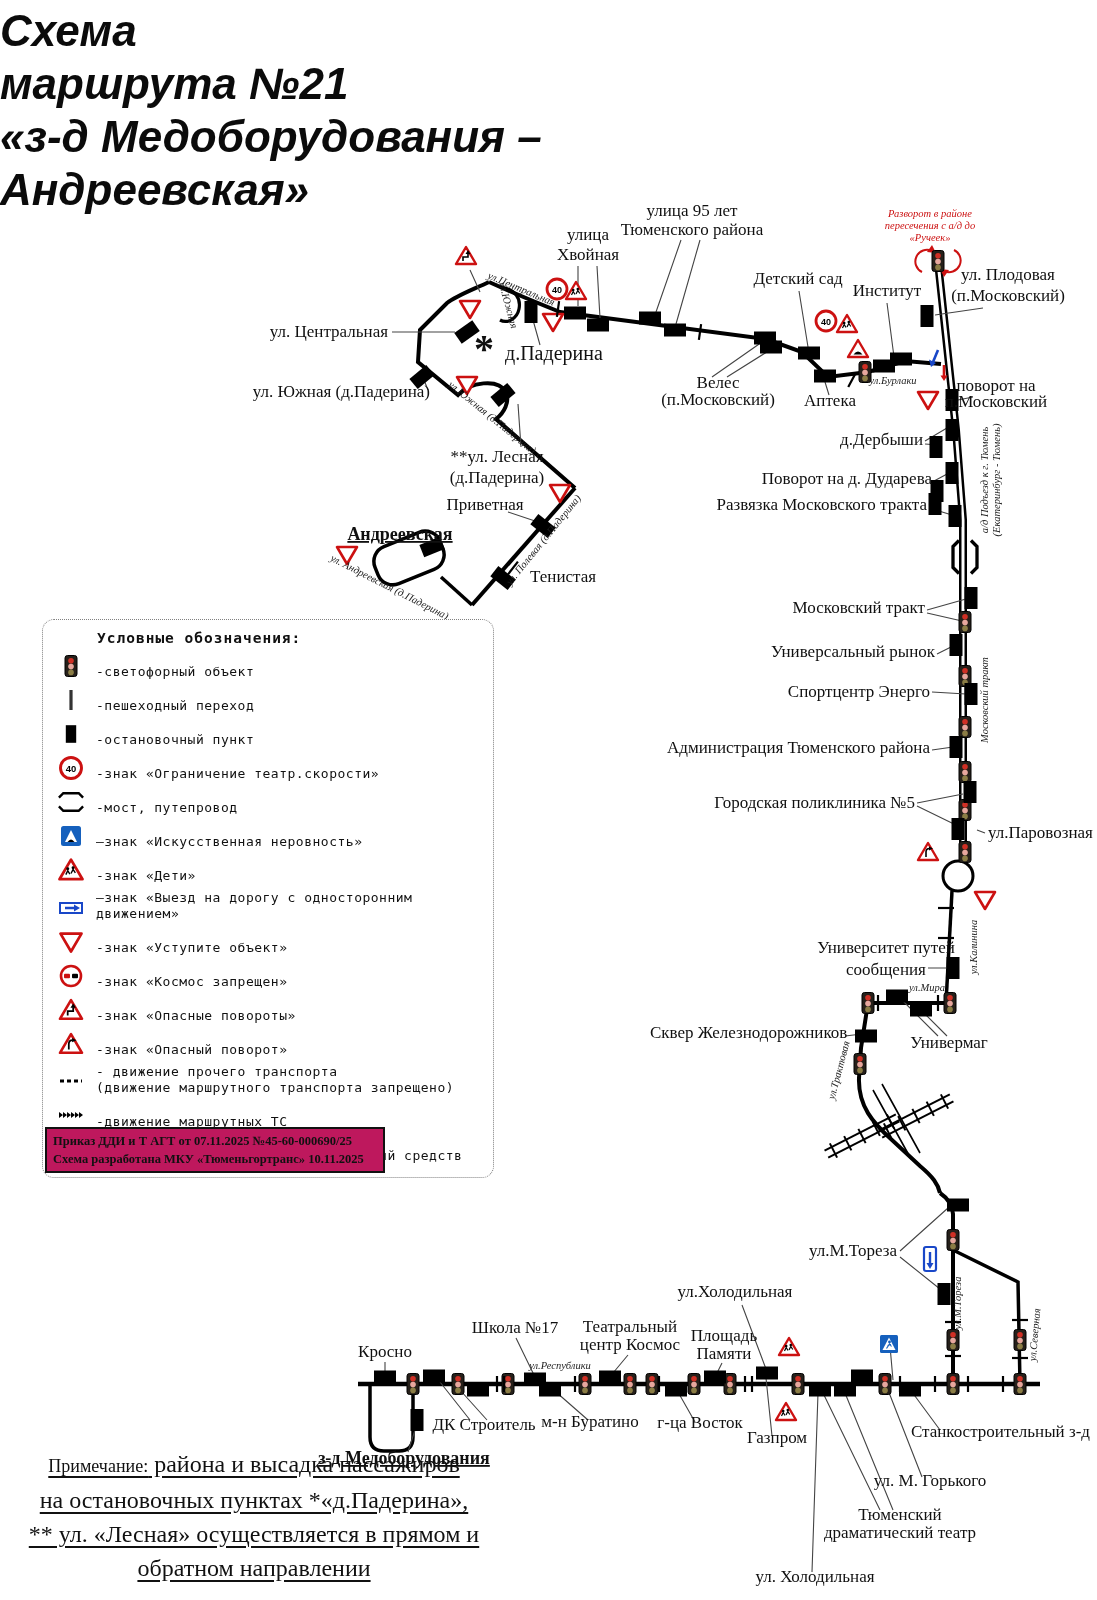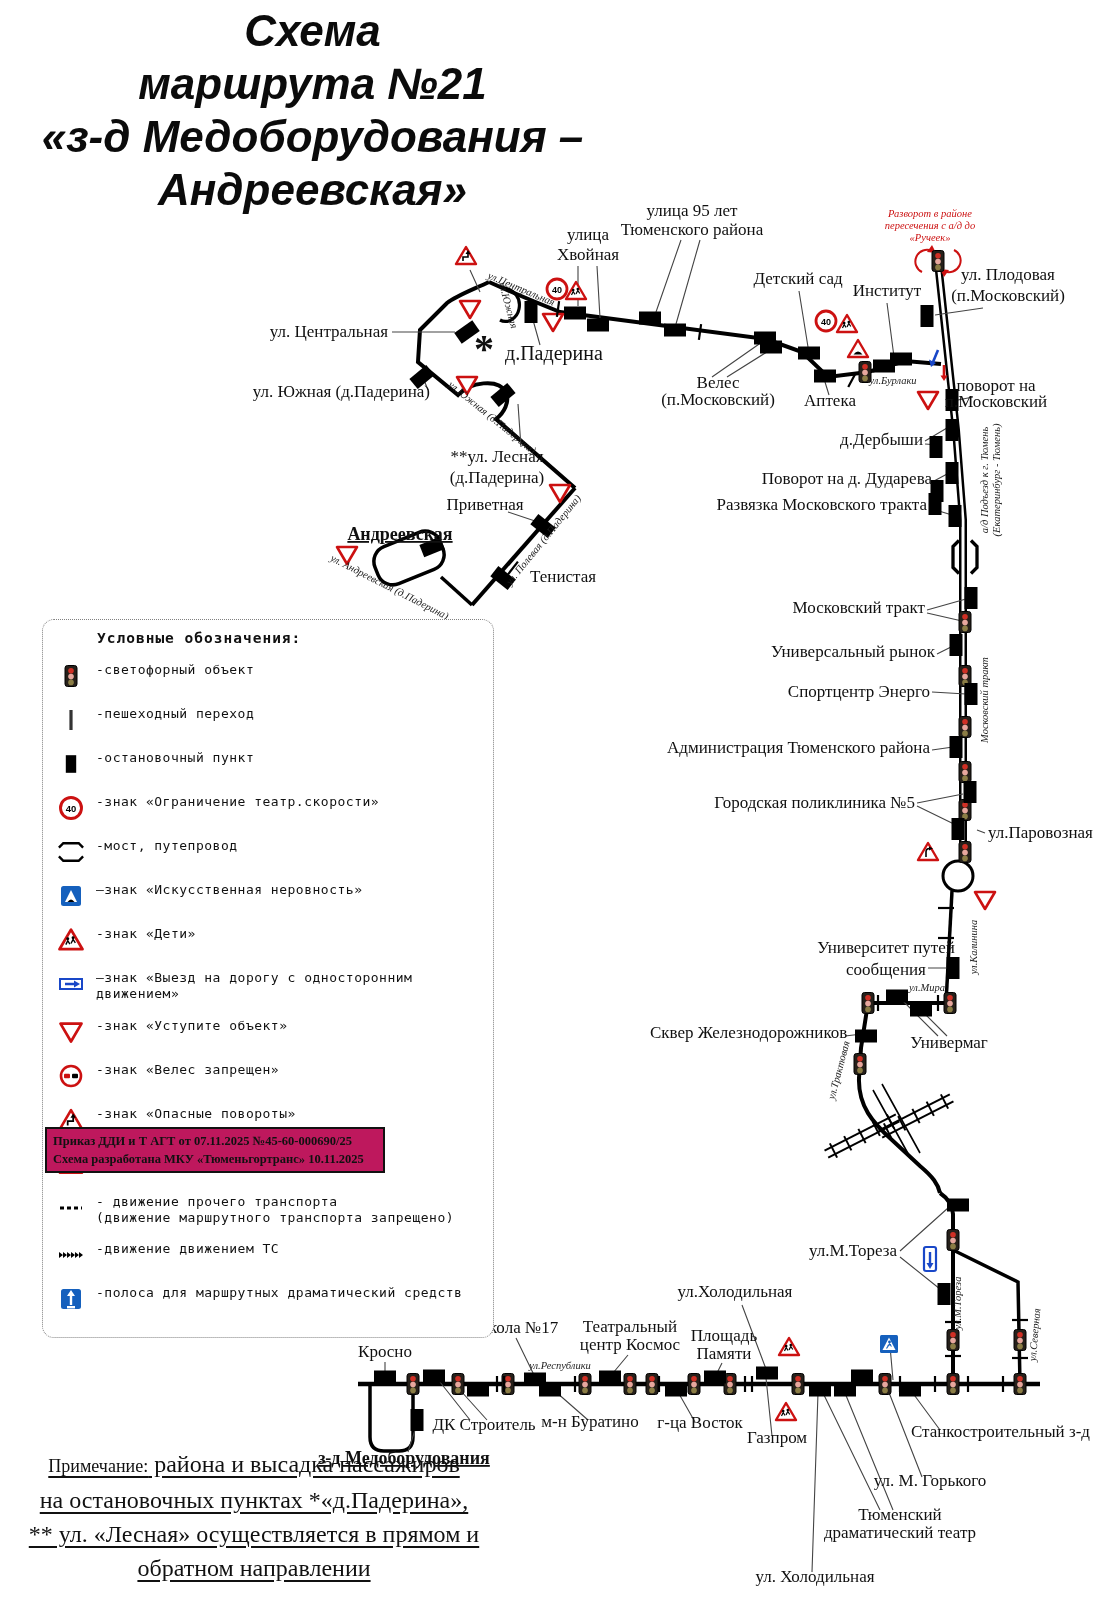--- a/index.html
+++ b/index.html
@@ -1,30 +1,30 @@
 <!DOCTYPE html>
 <html><head>
 <meta charset="utf-8">
 <style>
   html,body{margin:0;padding:0;background:#fff;}
   #page{position:relative;width:1097px;height:1600px;background:#fff;overflow:hidden;
         font-family:"Liberation Serif",serif;color:#111;}
   #route-map{position:absolute;left:0;top:0;width:1097px;height:1600px;}
 
   
-  .title{position:absolute;left:0;top:4px;width:625px;text-align:center;
+  .title{position:absolute;left:0;top:4px;width:625px;
          font-family:"Liberation Sans",sans-serif;font-style:italic;font-weight:bold;
          font-size:44px;line-height:53px;color:#0b0b0b;}
 
   
   .legend{position:absolute;left:42px;top:619px;width:424px;
           border:1.5px dotted #808080;border-radius:12px;padding:8px 14px 8px 12px;
           font-family:"DejaVu Sans Mono","Liberation Mono",monospace;font-size:13px;background:#fff;}
   .legend-title{font-weight:bold;font-size:14.5px;margin:2px 0 6px 42px;letter-spacing:1px;}
-  .lrow{display:flex;align-items:flex-start;gap:9px;margin:16px 0;}
+  .lrow{display:flex;align-items:flex-end;gap:9px;margin:6px 0;}
   .licon{flex:0 0 32px;height:28px;}
   .llabel{white-space:pre-line;line-height:1.22;letter-spacing:0.5px;}
 
   
   .order-box{position:absolute;left:45px;top:1127px;width:324px;border:2px solid #111;
              padding:3px 6px;font-weight:bold;font-size:12.5px;line-height:1.45;background:#be185d;}
 
   
   .note{position:absolute;left:0;top:1447px;width:508px;text-align:center;
         font-size:24px;line-height:34px;}
@@ -452,21 +452,21 @@
         <div class="lrow">
           <svg viewBox="-14 -14 28 28" class="licon">
             <use href="#sym-yield" transform="scale(1.05)"></use>
           </svg>
           <span class="llabel">-знак «Уступите объект»</span>
         </div>
         <div class="lrow">
           <svg viewBox="-14 -14 28 28" class="licon">
             <use href="#sym-noovertake" transform=""></use>
           </svg>
-          <span class="llabel">-знак «Велес запрещен»</span>
+          <span class="llabel">-знак «Космос запрещен»</span>
         </div>
         <div class="lrow">
           <svg viewBox="-14 -14 28 28" class="licon">
             <use href="#sym-curves" transform="scale(1.1)"></use>
           </svg>
           <span class="llabel">-знак «Опасные повороты»</span>
         </div>
         <div class="lrow">
           <svg viewBox="-14 -14 28 28" class="licon">
             <use href="#sym-curve" transform="scale(1.1)"></use>
@@ -477,21 +477,21 @@
           <svg viewBox="-14 -14 28 28" class="licon">
             <use href="#sym-dash" transform=""></use>
           </svg>
           <span class="llabel">- движение прочего транспорта
 (движение маршрутного транспорта запрещено)</span>
         </div>
         <div class="lrow">
           <svg viewBox="-14 -14 28 28" class="licon">
             <use href="#sym-arrows" transform=""></use>
           </svg>
-          <span class="llabel">-движение движением ТС</span>
+          <span class="llabel">-движение маршрутных ТС</span>
         </div>
         <div class="lrow">
           <svg viewBox="-14 -14 28 28" class="licon">
             <use href="#sym-buslane" transform=""></use>
           </svg>
           <span class="llabel">-полоса для маршрутных драматический средств</span>
         </div>
       </div>
   </div>
 

